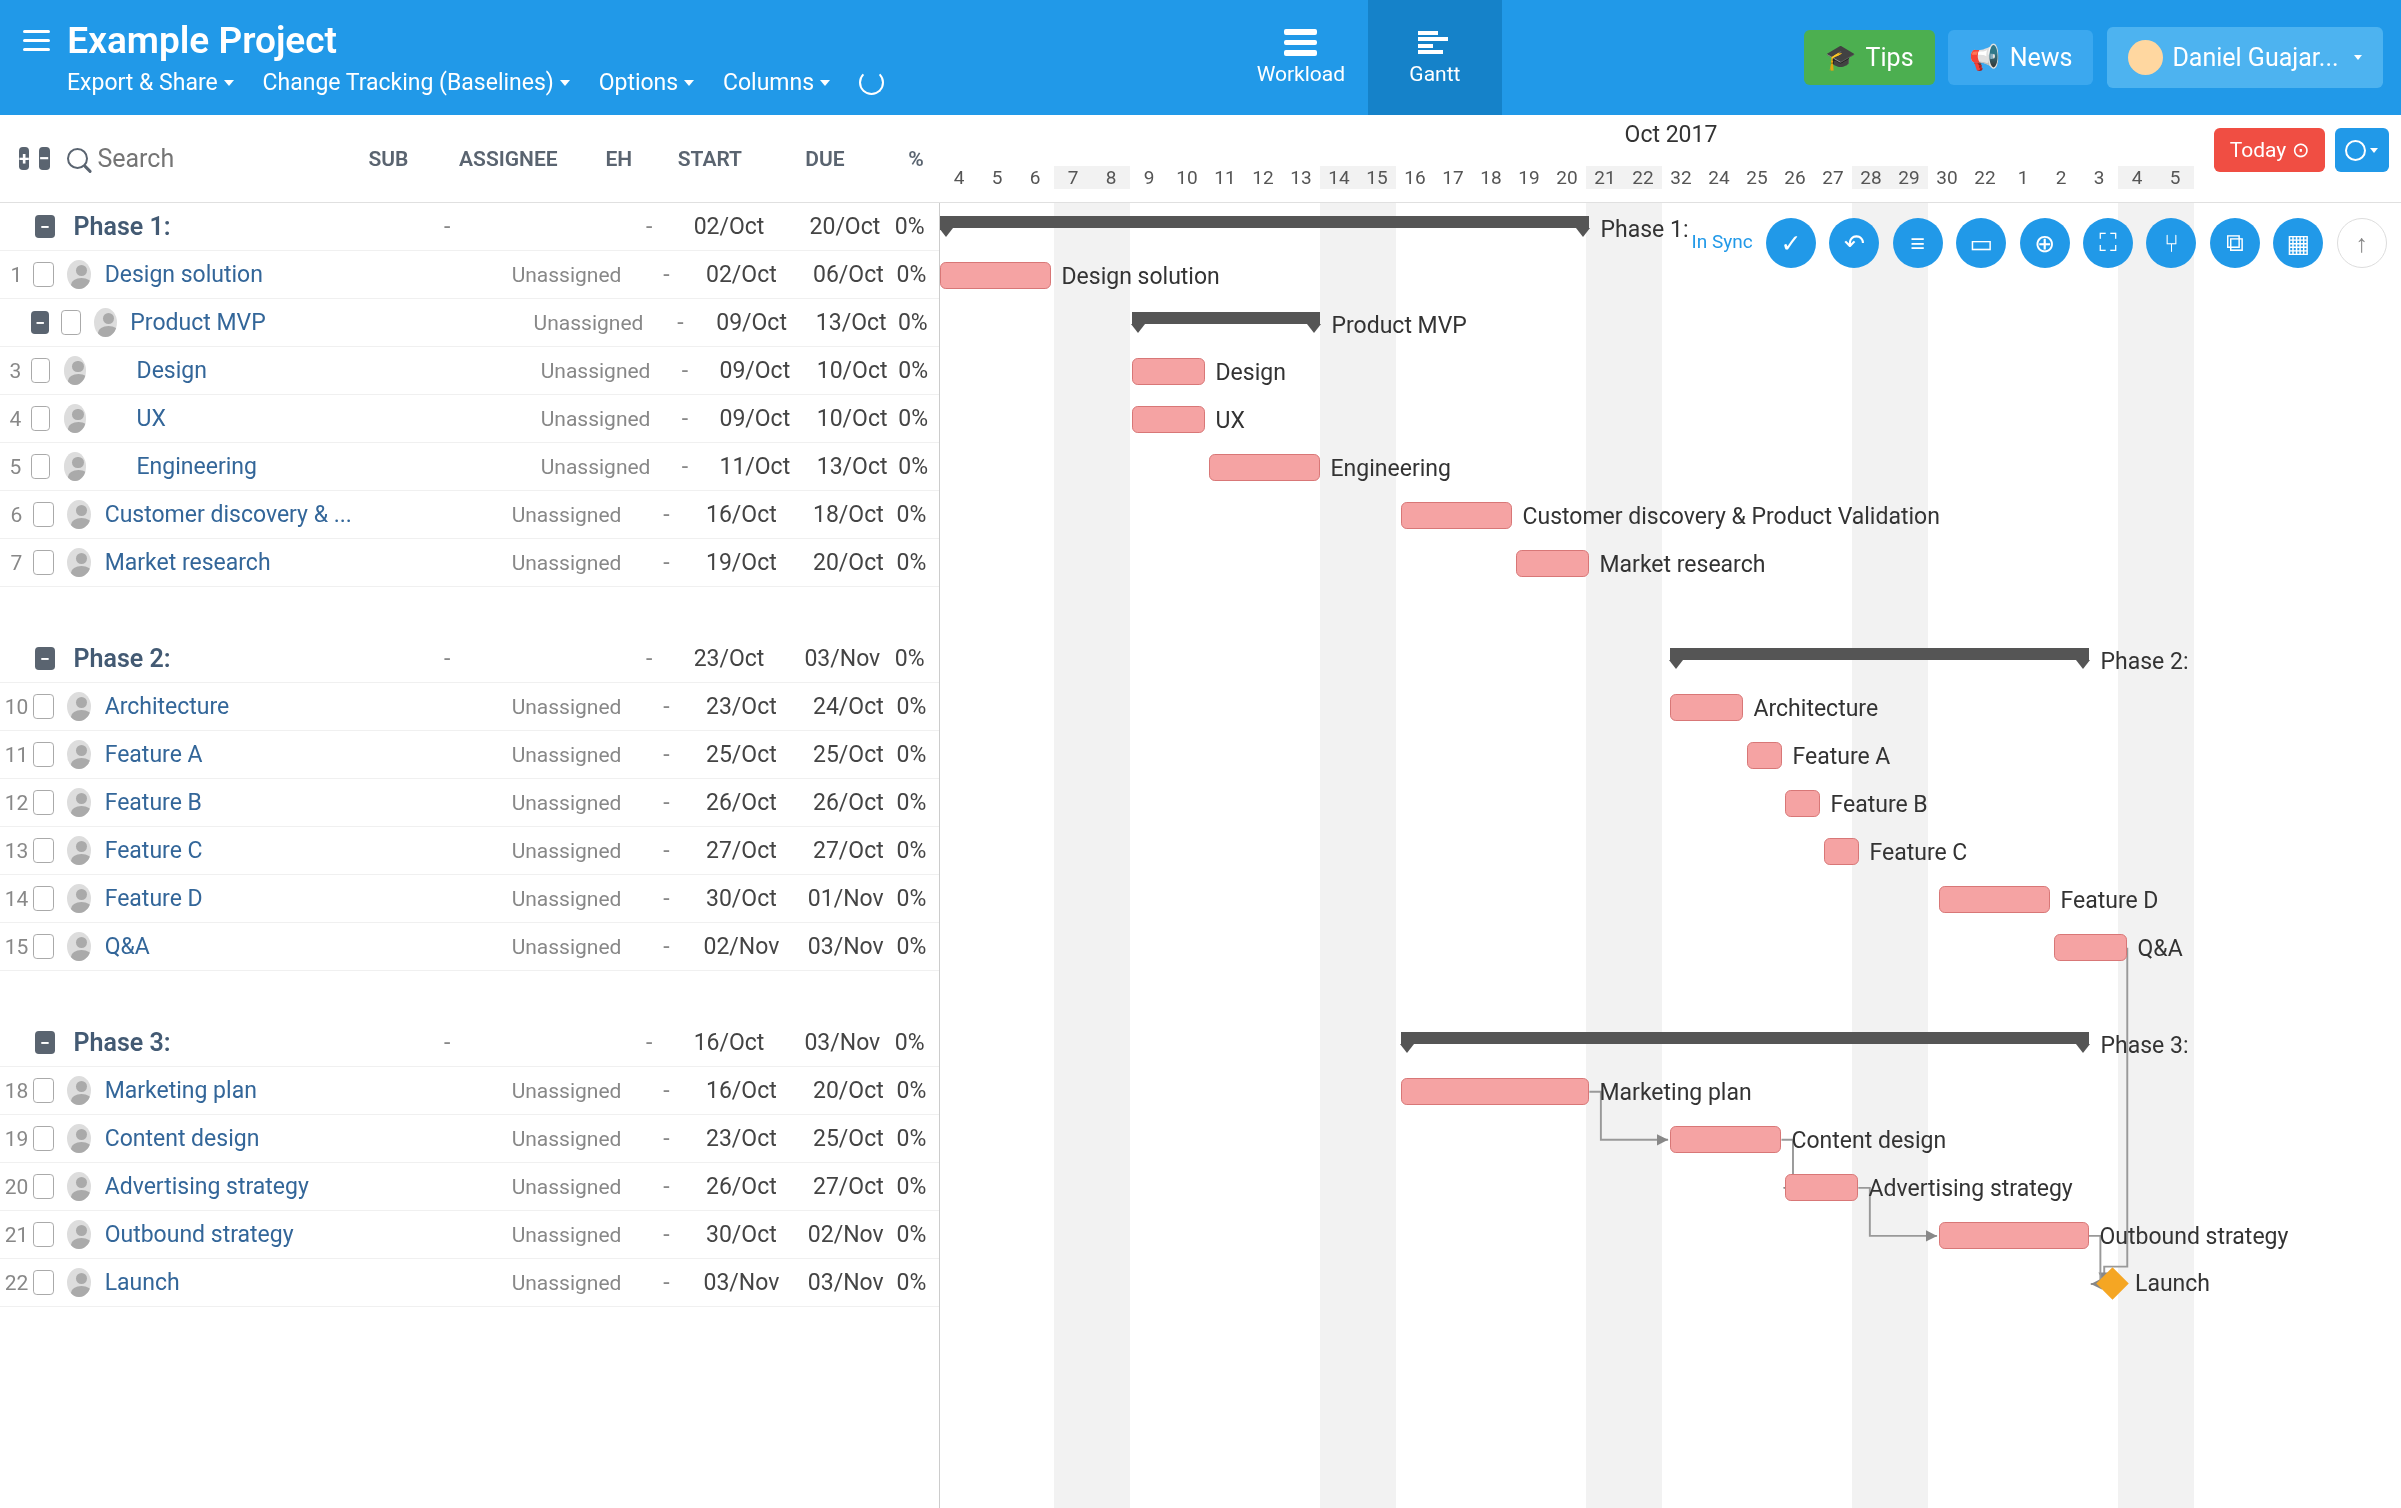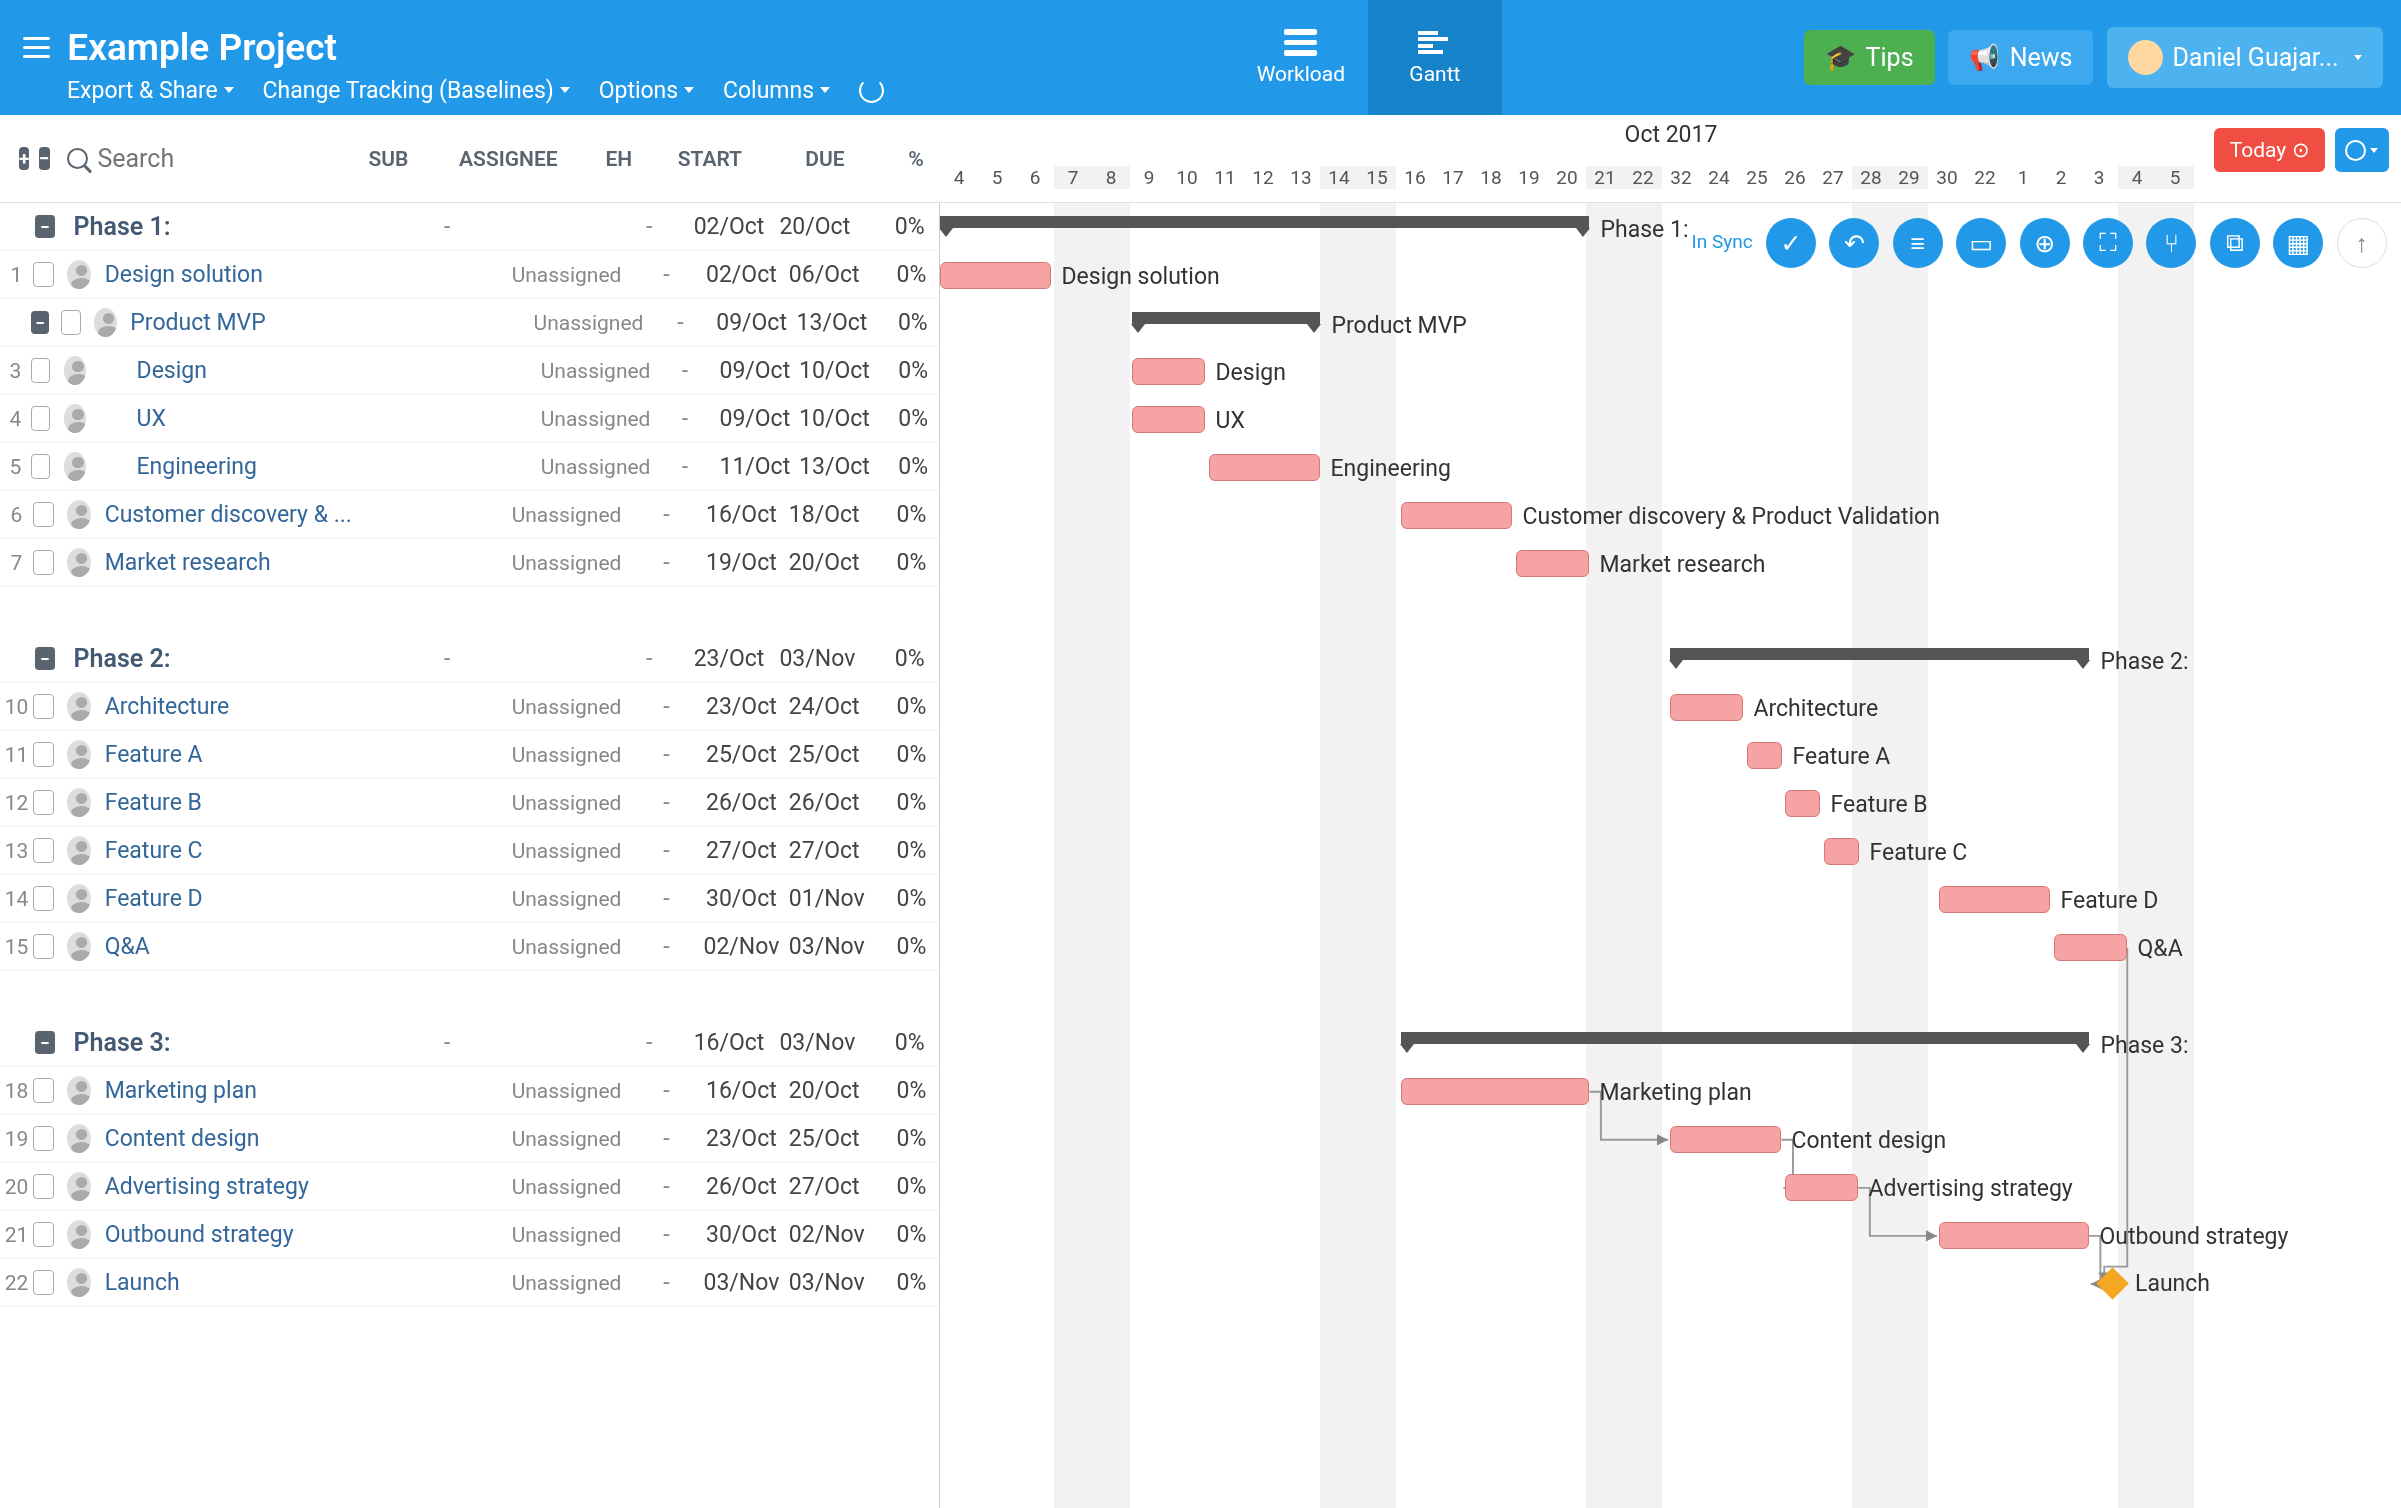--- a/index.html
+++ b/index.html
@@ -1,20 +1,20 @@
 <!DOCTYPE html>
 <html><head>
 <meta charset="utf-8">
 <style>
 * { margin: 0; padding: 0; box-sizing: border-box; font-family: -apple-system, BlinkMacSystemFont, "Segoe UI", Roboto, sans-serif; }
 body { width: 2402px; height: 1508px; background: #fff; overflow: hidden; font-size: 23px; }
 
 
 .header { background: #2199e8; height: 115px; display: flex; align-items: stretch; color: #fff; }
-.header-left { flex: 0 0 auto; padding: 11.5px 23px; display:flex; flex-direction:column; justify-content:flex-end; }
+.header-left { flex: 0 0 auto; padding: 11.5px 23px; display:flex; flex-direction:column; justify-content:center; }
 .title-row { display: flex; align-items: center; gap: 17.3px; }
 .menu-icon { width: 27px; height: 21px; display:flex; flex-direction:column; justify-content:space-between; cursor:pointer; }
 .menu-icon span { display:block; height:2.9px; background:#fff; border-radius:1.9px; }
 .project-title { font-size: 37px; font-weight: 600; }
 .subnav { display:flex; gap: 29px; margin-top: 7.7px; font-size: 23px; padding-left: 44px; }
 .subnav-item { display:flex; align-items:center; gap:5.8px; cursor:pointer; }
 .caret { width:0; height:0; border-left:5.8px solid transparent; border-right:5.8px solid transparent; border-top:6.7px solid #fff; }
 .refresh-icon { width:25px; height:25px; border:2.9px solid #fff; border-top-color:transparent; border-radius:50%; position:relative; }
 
 .header-center { display:flex; align-items:stretch; margin-left: 327px; }
@@ -77,21 +77,21 @@
 .checkbox { width:25px;height:25px; border:1.9px solid #aaa; border-radius:3.8px; margin-right:13.4px; cursor:pointer; }
 .person-icon { width:29px;height:29px; background:#ddd; border-radius:50%; margin-right:13.4px; position:relative; overflow:hidden; }
 .person-icon::before{content:'';position:absolute;width:11.5px;height:11.5px;background:#aaa;border-radius:50%;top:4.8px;left:8.6px;}
 .person-icon::after{content:'';position:absolute;width:21px;height:13.4px;background:#aaa;border-radius:50% 50% 0 0;bottom:-1.9px;left:3.8px;}
 .task-name { flex:0 0 336px; color:#369; cursor:pointer; }
 .task-name.indent-1 { padding-left:37px; flex:0 0 375px; }
 .cell-sub{width:86px;text-align:center;color:#888;}
 .cell-assignee{width:154px;color:#888;font-size:21px;}
 .cell-eh{width:67px;text-align:center;color:#888;}
 .cell-start{width:115px;text-align:center;}
-.cell-due{width:115px;text-align:left;}
+.cell-due{width:115px;text-align:right;}
 .cell-pct{width:67px;text-align:center;}
 .row-spacer { height:48px; }
 
 
 .gantt-grid { position:absolute; inset:0; display:flex; }
 .gantt-col { flex:0 0 38px; height:100%; }
 .gantt-col.weekend { background:#f2f2f2; }
 .gantt-bars { position:absolute; inset:0; }
 .gantt-row { height:48px; position:relative; }
 .bar { position:absolute; height:27px; top:10.6px; border-radius:5.8px; }

